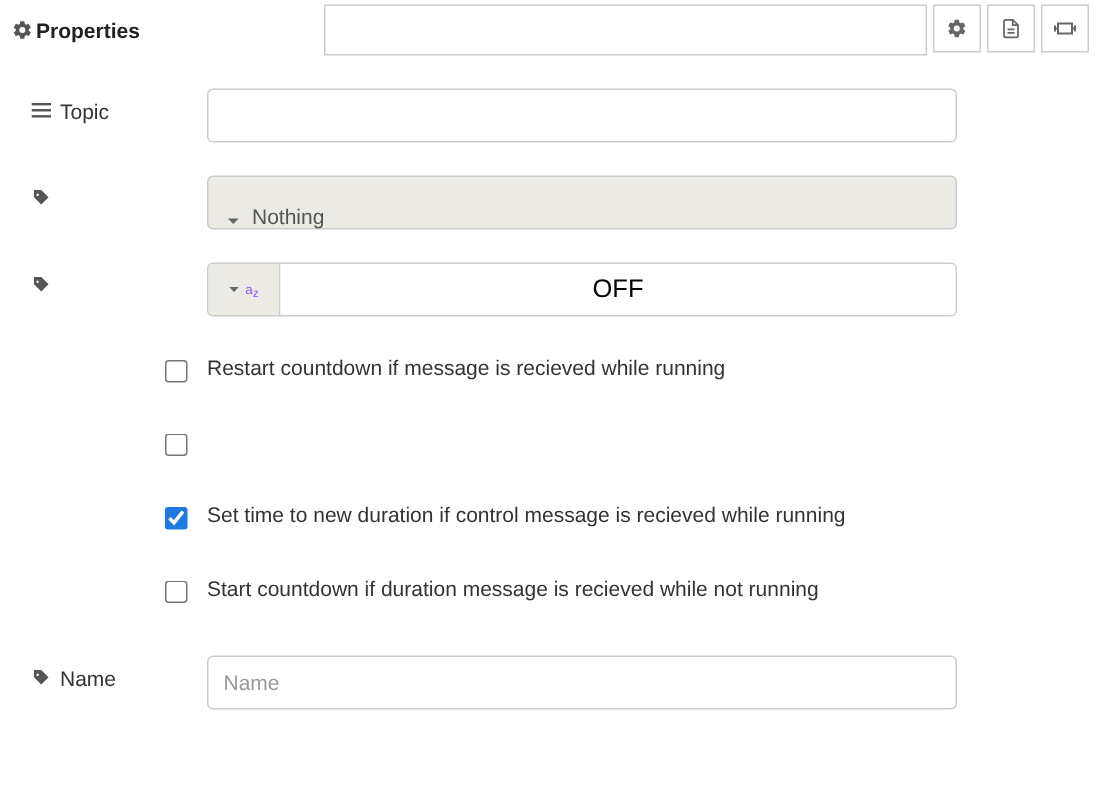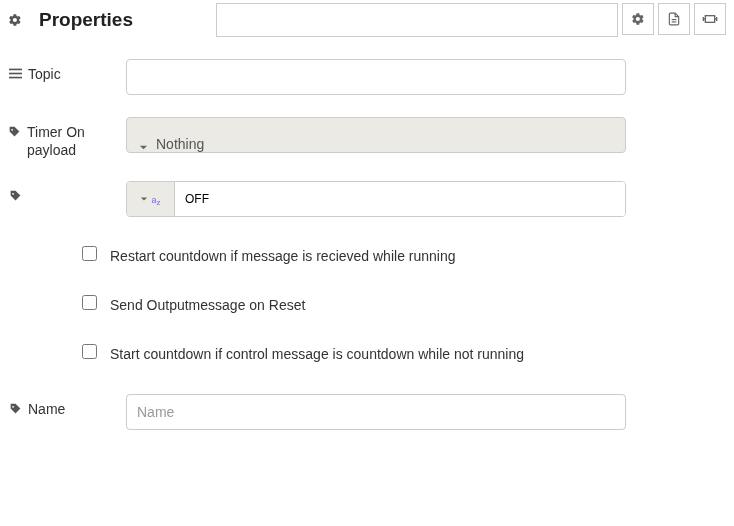--- a/index.html
+++ b/index.html
@@ -16,24 +16,24 @@
     padding: 0;
   }
   .top-row {
     display: flex;
     align-items: center;
     padding: 3px 8px 6px 8px;
   }
   .properties-label {
     display: flex;
     align-items: center;
-    gap: 17px;
+    gap: 2px;
     font-weight: 700;
     color: #222;
-    font-size: 19px;
+    font-size: 14px;
     width: 118px;
     padding-left: 0;
   }
   .top-input-wrap {
     flex: 1;
     display: flex;
     align-items: stretch;
     margin-left: 90px;
   }
   .top-input {
@@ -56,21 +56,21 @@
     background: #fff;
     display: flex;
     align-items: center;
     justify-content: center;
     cursor: pointer;
     color: #555;
   }
   .form-row {
     display: flex;
     align-items: flex-start;
-    padding: 6px 8px;
+    padding: 6px 20px;
     margin-top: 10px;
   }
   .form-label {
     width: 118px;
     display: flex;
     align-items: flex-start;
     gap: 6px;
     color: #333;
     font-size: 14px;
     padding-top: 6px;
@@ -125,37 +125,38 @@
     align-items: center;
     justify-content: center;
     gap: 3px;
     cursor: pointer;
     color: #8b5cf6;
   }
   .typed-text {
     flex: 1;
     border: none;
     padding: 6px 10px;
-    font-size: 12px;
+    font-size: 17px;
     outline: none;
+    text-align: center;
   }
   .num-input {
     width: 100px;
     height: 36px;
     border: 1px solid #ccc;
     border-radius: 4px;
     padding: 6px 10px;
     font-size: 14px;
     outline: none;
   }
   .checkbox-row {
     display: flex;
-    align-items: flex-end;
+    align-items: flex-start;
     gap: 10px;
-    padding: 8px 8px 8px 78px;
+    padding: 8px 8px 8px 106px;
     margin-top: 12px;
     color: #333;
   }
   .checkbox-row input[type="checkbox"] {
     width: 15px;
     height: 15px;
     cursor: pointer;
   }
   .checkbox-row input[type="checkbox"]:checked {
     accent-color: #1f7ae0;
@@ -221,21 +222,20 @@
     </div>
   </div>
 
   <div class="form-row">
     <div class="form-label">
       <span class="icon-slot">
         <svg width="13" height="13" viewBox="0 0 16 16" fill="#555">
             <path d="M2 2h6l6 6-6 6-6-6V2z M5 5 a1 1 0 1 0 0.01 0"></path>
           </svg>
       </span>
-      <span>Timer On payload</span>
     </div>
     <div class="form-control-area">
       <div class="dropdown-full">
         <svg width="9" height="9" viewBox="0 0 10 10" fill="#666">
             <path d="M1 3 L5 7 L9 3 Z"></path>
           </svg>
         <span>Nothing</span>
       </div>
     </div>
   </div>
@@ -264,27 +264,30 @@
   </div>
 
 
   <div class="checkbox-row">
     <input type="checkbox" id="cb-restart" style="">
     <span>Restart countdown if message is recieved while running</span>
   </div>
 
   <div class="checkbox-row">
     <input type="checkbox" id="cb-reset" style="">
-    <span>Send Outputmessage on Reset</span>
-  </div>
-
+  </div>
+
+  <div class="checkbox-row">
+    <input type="checkbox" id="cb-settime" checked="" style="">
+    <span>Set time to new duration if control message is recieved while running</span>
+  </div>
 
   <div class="checkbox-row">
     <input type="checkbox" id="cb-start" style="">
-    <span>Start countdown if control message is countdown while not running</span>
+    <span>Start countdown if duration message is recieved while not running</span>
   </div>
 
   <div class="form-row" style="margin-top:18px;">
     <div class="form-label">
       <span class="icon-slot">
         <svg width="13" height="13" viewBox="0 0 16 16" fill="#555">
             <path d="M2 2h6l6 6-6 6-6-6V2z M5 5 a1 1 0 1 0 0.01 0"></path>
           </svg>
       </span>
       <span>Name</span>

